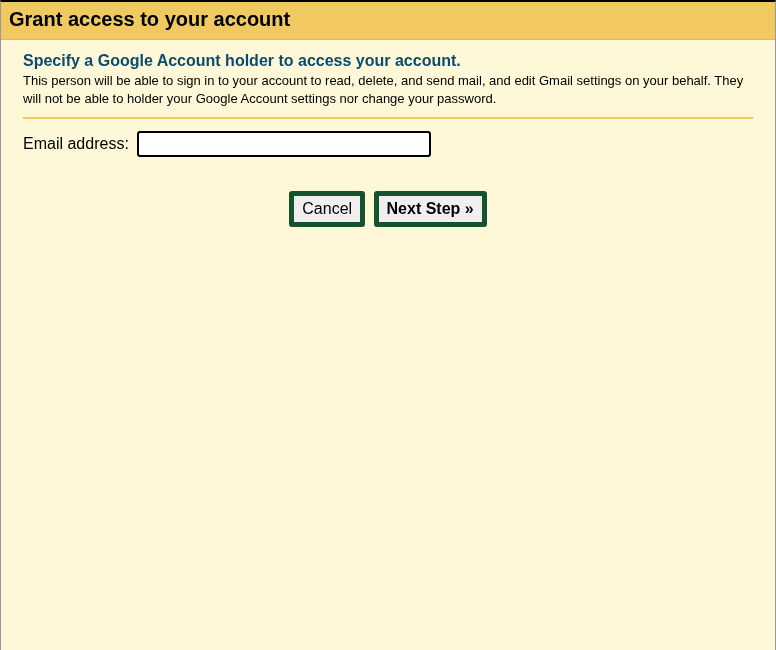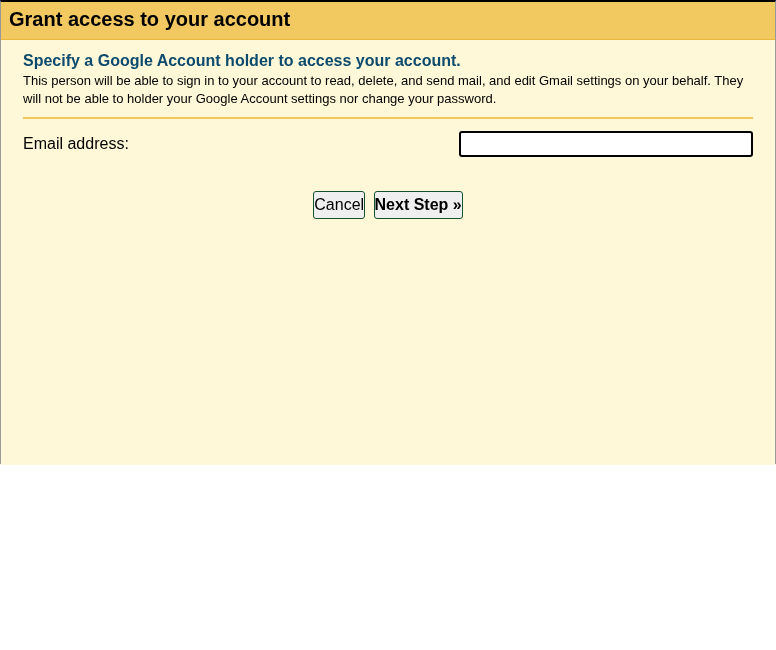--- a/index.html
+++ b/index.html
@@ -9,21 +9,21 @@
     }
     body {
       font-family: Arial, sans-serif;
       width: 776px;
       height: 650px;
       background: #fff;
       overflow: hidden;
     }
     .outer-container {
       width: 776px;
-      height: 464px;
+      height: 650px;
       border: 1px solid #999;
       border-top: 2px solid #000;
     }
     .header {
       background: #f2c960;
       padding: 6px 8px 8px 8px;
       border-bottom: 1px solid #e8b73f;
     }
     .header-title {
       font-size: 20px;
@@ -50,21 +50,20 @@
     .divider {
       border: none;
       border-top: 2px solid #f2c960;
       margin-bottom: 12px;
     }
     .form-row {
       display: flex;
       align-items: center;
       margin-bottom: 34px;
       margin-top: 0;
-      justify-content: space-between;
     }
     .form-label {
       font-size: 16px;
       color: #000;
       margin-right: 8px;
     }
     .email-input {
       width: 294px;
       height: 26px;
       border: 2px solid #000;
@@ -74,23 +73,23 @@
       background: #fff;
       outline: none;
     }
     .button-row {
       text-align: center;
     }
     .btn {
       display: inline-block;
       font-family: Arial, sans-serif;
       font-size: 16px;
-      padding: 4px 0;
+      padding: 4px 8px;
       background: #efefef;
-      border: 1px solid #14532d;
+      border: 5px solid #14532d;
       border-radius: 3px;
       cursor: pointer;
       color: #000;
       margin: 0 2px;
     }
     .btn-next {
       font-weight: bold;
     }
   </style>
 </head>

